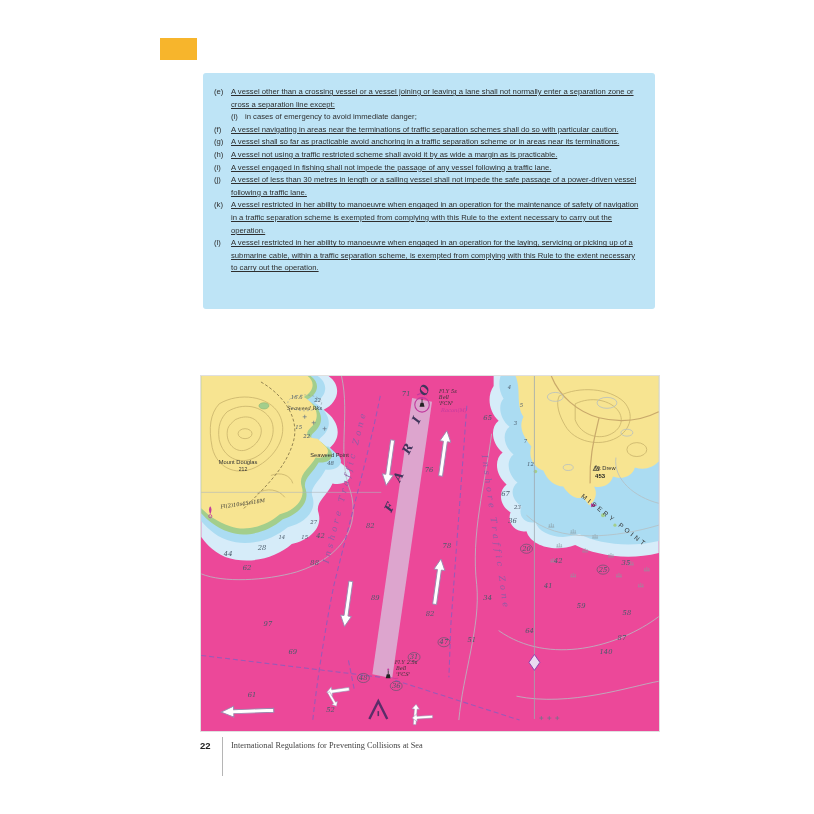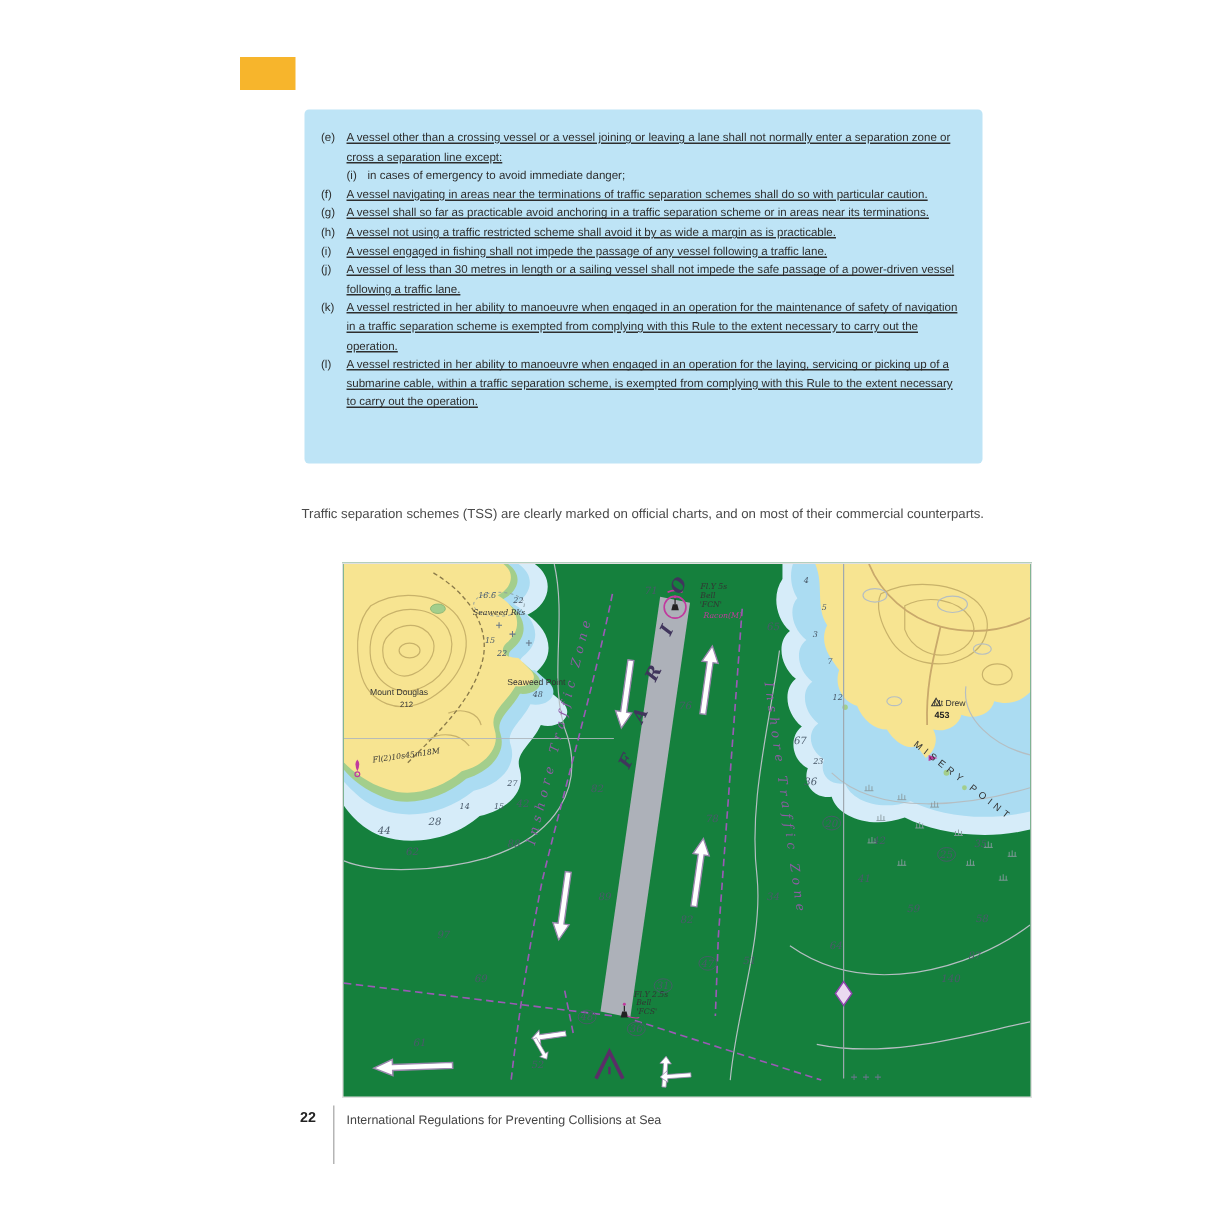--- a/index.html
+++ b/index.html
@@ -13,21 +13,21 @@
   .rule{display:flex;font-size:7.7px;line-height:12.6px;color:#2e2e2e;}
   .rlab{width:17px;flex:none;}
   .rtxt{flex:1;text-decoration:underline;}
   .subrule{display:flex;font-size:7.7px;line-height:12.6px;color:#2e2e2e;padding-left:17px;}
   .slab{width:14px;flex:none;}
   .stxt{flex:1;}
   
   #para{position:absolute;left:201px;top:336px;width:458px;font-size:8.8px;line-height:13px;color:#4a4a4a;}
   
   #chart{position:absolute;left:200px;top:375px;width:460px;height:357px;border:1px solid #e0e0e0;
-         box-sizing:border-box;background:#15803d;margin-left:28px;}
+         box-sizing:border-box;background:#ec4899;}
   svg{display:block;}
   .tc{fill:none;stroke:#C8B26A;stroke-width:.8;}
   .gc{fill:none;stroke:#B5BEC2;stroke-width:.8;}
   .rd{fill:none;stroke:#C9A96B;stroke-width:1.2;}
   .cliff{fill:none;stroke:#8a7a4a;stroke-width:.9;stroke-dasharray:3,2;}
   .pd{fill:none;stroke:#9B59B6;stroke-width:1.1;stroke-dasharray:5,3;}
   .dsh{fill:none;stroke:#8a9aa0;stroke-width:.6;stroke-dasharray:2,2;}
   .mgs{fill:none;stroke:#C13A9E;stroke-width:1.1;}
   .purps{stroke:#8E44AD;stroke-width:1;}
   .circ{fill:none;stroke:#4A5A6A;stroke-width:.6;}
@@ -40,21 +40,21 @@
   .ct-pi{font:italic 5.2px "DejaVu Serif",serif;fill:#333;}
   .ct-pb{font:bold 6px "Liberation Sans",sans-serif;fill:#222;}
   .ct-pl{font:6.5px "Liberation Sans",sans-serif;fill:#333;letter-spacing:3px;}
   .ct-lt{font:italic 5.2px "DejaVu Serif",serif;fill:#333;}
   .ct-mg{font:italic 5.2px "DejaVu Serif",serif;fill:#C13A9E;}
   .ct-z{font:italic 8.5px "DejaVu Serif",serif;fill:#8F5BA5;letter-spacing:3.5px;}
   .ct-L{font:italic bold 12px "DejaVu Serif",serif;fill:#40355c;}
   
   #footer-num{position:absolute;left:200px;top:740px;font-size:9.5px;font-weight:bold;color:#222;}
   #footer-div{position:absolute;left:222px;top:737px;width:1px;height:39px;background:#b5b5b5;}
-  #footer-title{position:absolute;left:231px;top:741px;font-size:8.3px;color:#444;}
+  #footer-title{position:absolute;left:231px;top:741px;font-size:8.3px;color:#444;font-family:Liberation Serif, serif;}
 </style>
 </head>
 <body>
 
 <div id="page">
 
   <div id="tab"></div>
 
   <div id="rules-box">
     <div>
@@ -90,21 +90,20 @@
           <span class="rlab">(k)</span>
           <span class="rtxt">A vessel restricted in her ability to manoeuvre when engaged in an operation for the maintenance of safety of navigation in a traffic separation scheme is exempted from complying with this Rule to the extent necessary to carry out the operation.</span>
         </div>
         <div class="rule">
           <span class="rlab">(l)</span>
           <span class="rtxt">A vessel restricted in her ability to manoeuvre when engaged in an operation for the laying, servicing or picking up of a submarine cable, within a traffic separation scheme, is exempted from complying with this Rule to the extent necessary to carry out the operation.</span>
         </div>
       </div>
   </div>
 
-  <div id="para">Traffic separation schemes (TSS) are clearly marked on official charts, and on most of their commercial counterparts.</div>
 
   <div id="chart">
     <svg class="chart" width="458" height="355" viewBox="0 0 460 357" xmlns="http://www.w3.org/2000/svg">
       <defs>
         <path id="arrp" class="arrow" d="M0,0 L5.5,11 L2,11 L2,46 L-2,46 L-2,11 L-5.5,11 Z"></path>
         <g id="sw" stroke="#8a9aa0" stroke-width=".6" fill="none">
           <path d="M-3,0 H3 M-2,0 V-3 M0,0 V-4 M2,0 V-3"></path>
         </g>
         <g id="rk" stroke="#667788" stroke-width=".7" fill="none">
           <path d="M-2,0 H2 M0,-2 V2"></path>

